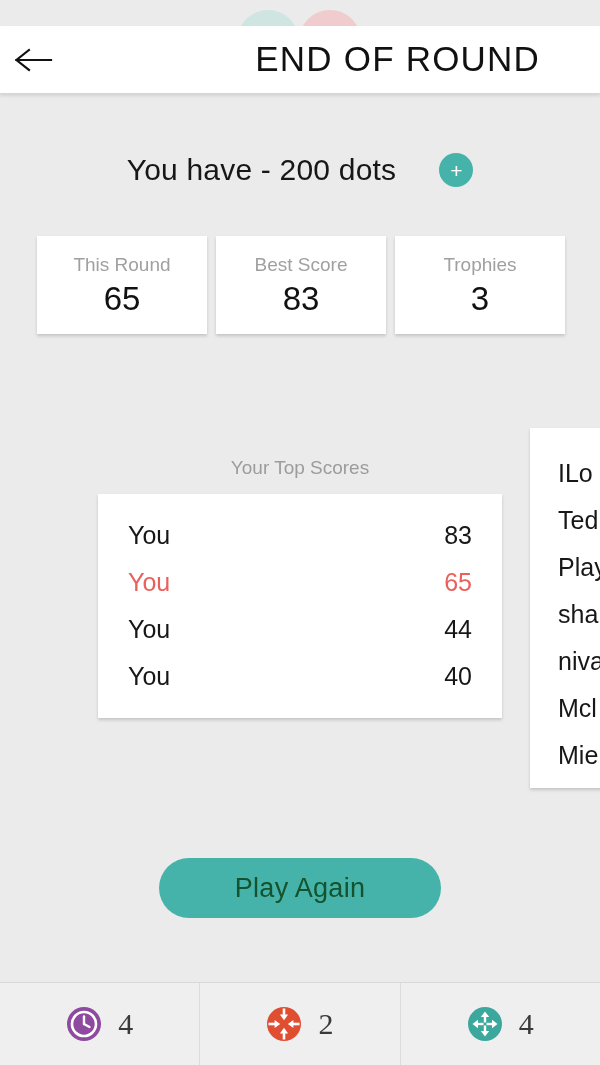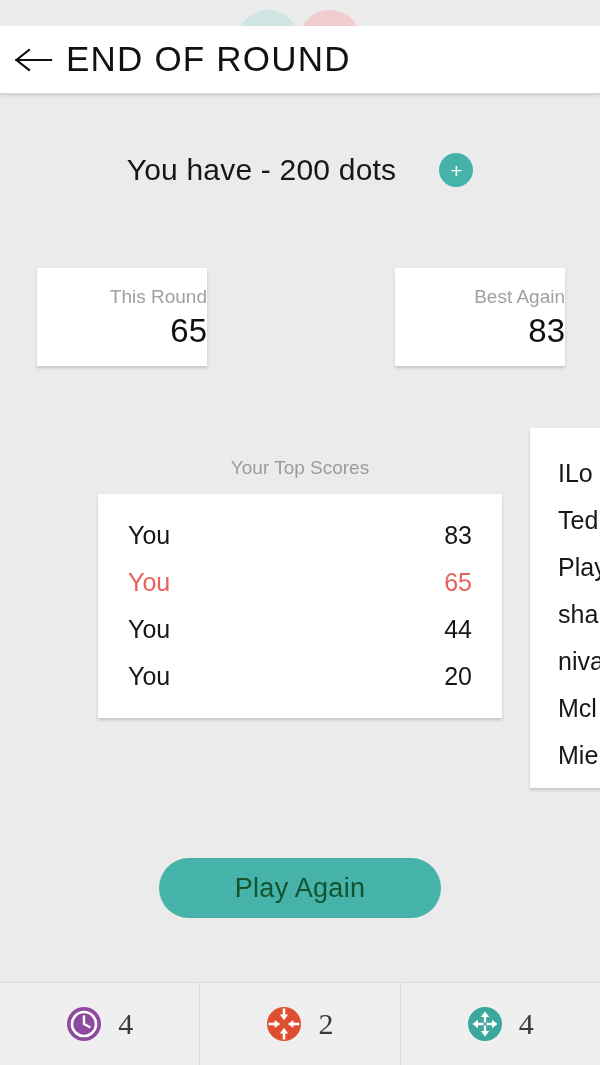--- a/index.html
+++ b/index.html
@@ -66,21 +66,21 @@
     font-size: 35px;
     letter-spacing: 1.2px;
     color: #111111;
     font-weight: 400;
     font-family: "Liberation Sans", sans-serif;
     white-space: nowrap;
     line-height: 1;
     padding-bottom: 3px;
     padding-right: 60px;
     flex: 1 1 auto;
-    text-align: left;
+    text-align: right;
   }
 
   
   .dots-row {
     position: absolute;
     top: 148px; left: 0;
     width: 600px;
     display: flex;
     align-items: center;
     justify-content: center;
@@ -122,23 +122,22 @@
     justify-content: space-between;
     z-index: 1;
   }
   .stat-card {
     width: 170px;
     height: 98px;
     background: #ffffff;
     box-shadow: 0 2px 3px rgba(0,0,0,0.17);
     display: flex;
     flex-direction: column;
-    align-items: flex-end;
-    justify-content: center;
-    margin-top: 32px;
+    align-items: center;
+    justify-content: center;
   }
   .stat-label {
     font-size: 19px;
     color: #a0a0a0;
     font-family: "Liberation Sans", sans-serif;
     line-height: 26px;
   }
   .stat-value {
     font-size: 33px;
     color: #111111;
@@ -279,43 +278,47 @@
     <span>+</span>
   </div>
 </div>
 
 <div class="stats-row">
   <div class="stat-card">
     <div class="stat-label">This Round</div>
     <div class="stat-value">65</div>
   </div>
   <div class="stat-card">
-    <div class="stat-label">Best Again</div>
+    <div class="stat-label">Best Score</div>
     <div class="stat-value">83</div>
+  </div>
+  <div class="stat-card">
+    <div class="stat-label">Trophies</div>
+    <div class="stat-value">3</div>
   </div>
 </div>
 
 <div class="scores-title">Your Top Scores</div>
 
 <div class="scores-card">
   <div class="score-row">
     <span>You</span>
     <span>83</span>
   </div>
   <div class="score-row highlight">
     <span>You</span>
     <span>65</span>
   </div>
   <div class="score-row">
     <span>You</span>
     <span>44</span>
   </div>
   <div class="score-row">
     <span>You</span>
-    <span>20</span>
+    <span>40</span>
   </div>
 </div>
 
 <div class="peek-card">
   <div class="peek-row">ILo</div>
   <div class="peek-row">Ted</div>
   <div class="peek-row">Play</div>
   <div class="peek-row">sha</div>
   <div class="peek-row">niva</div>
   <div class="peek-row">Mcl</div>

